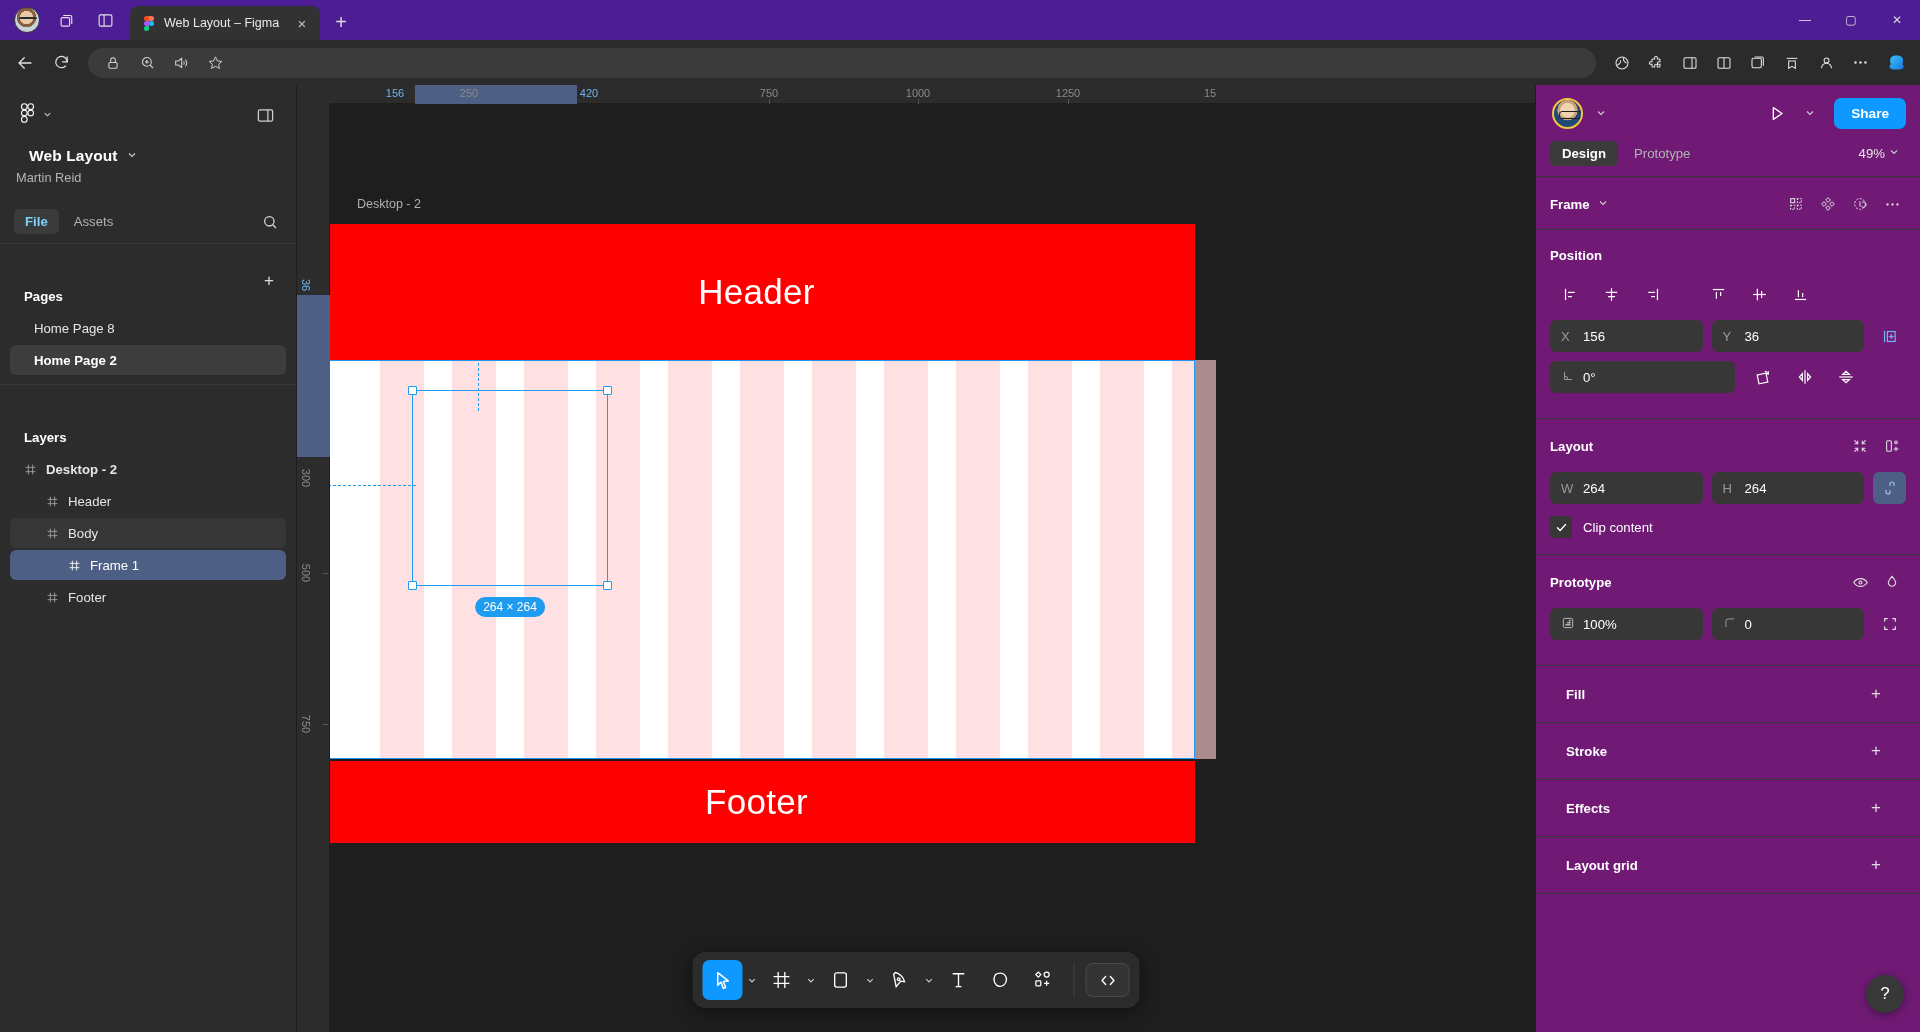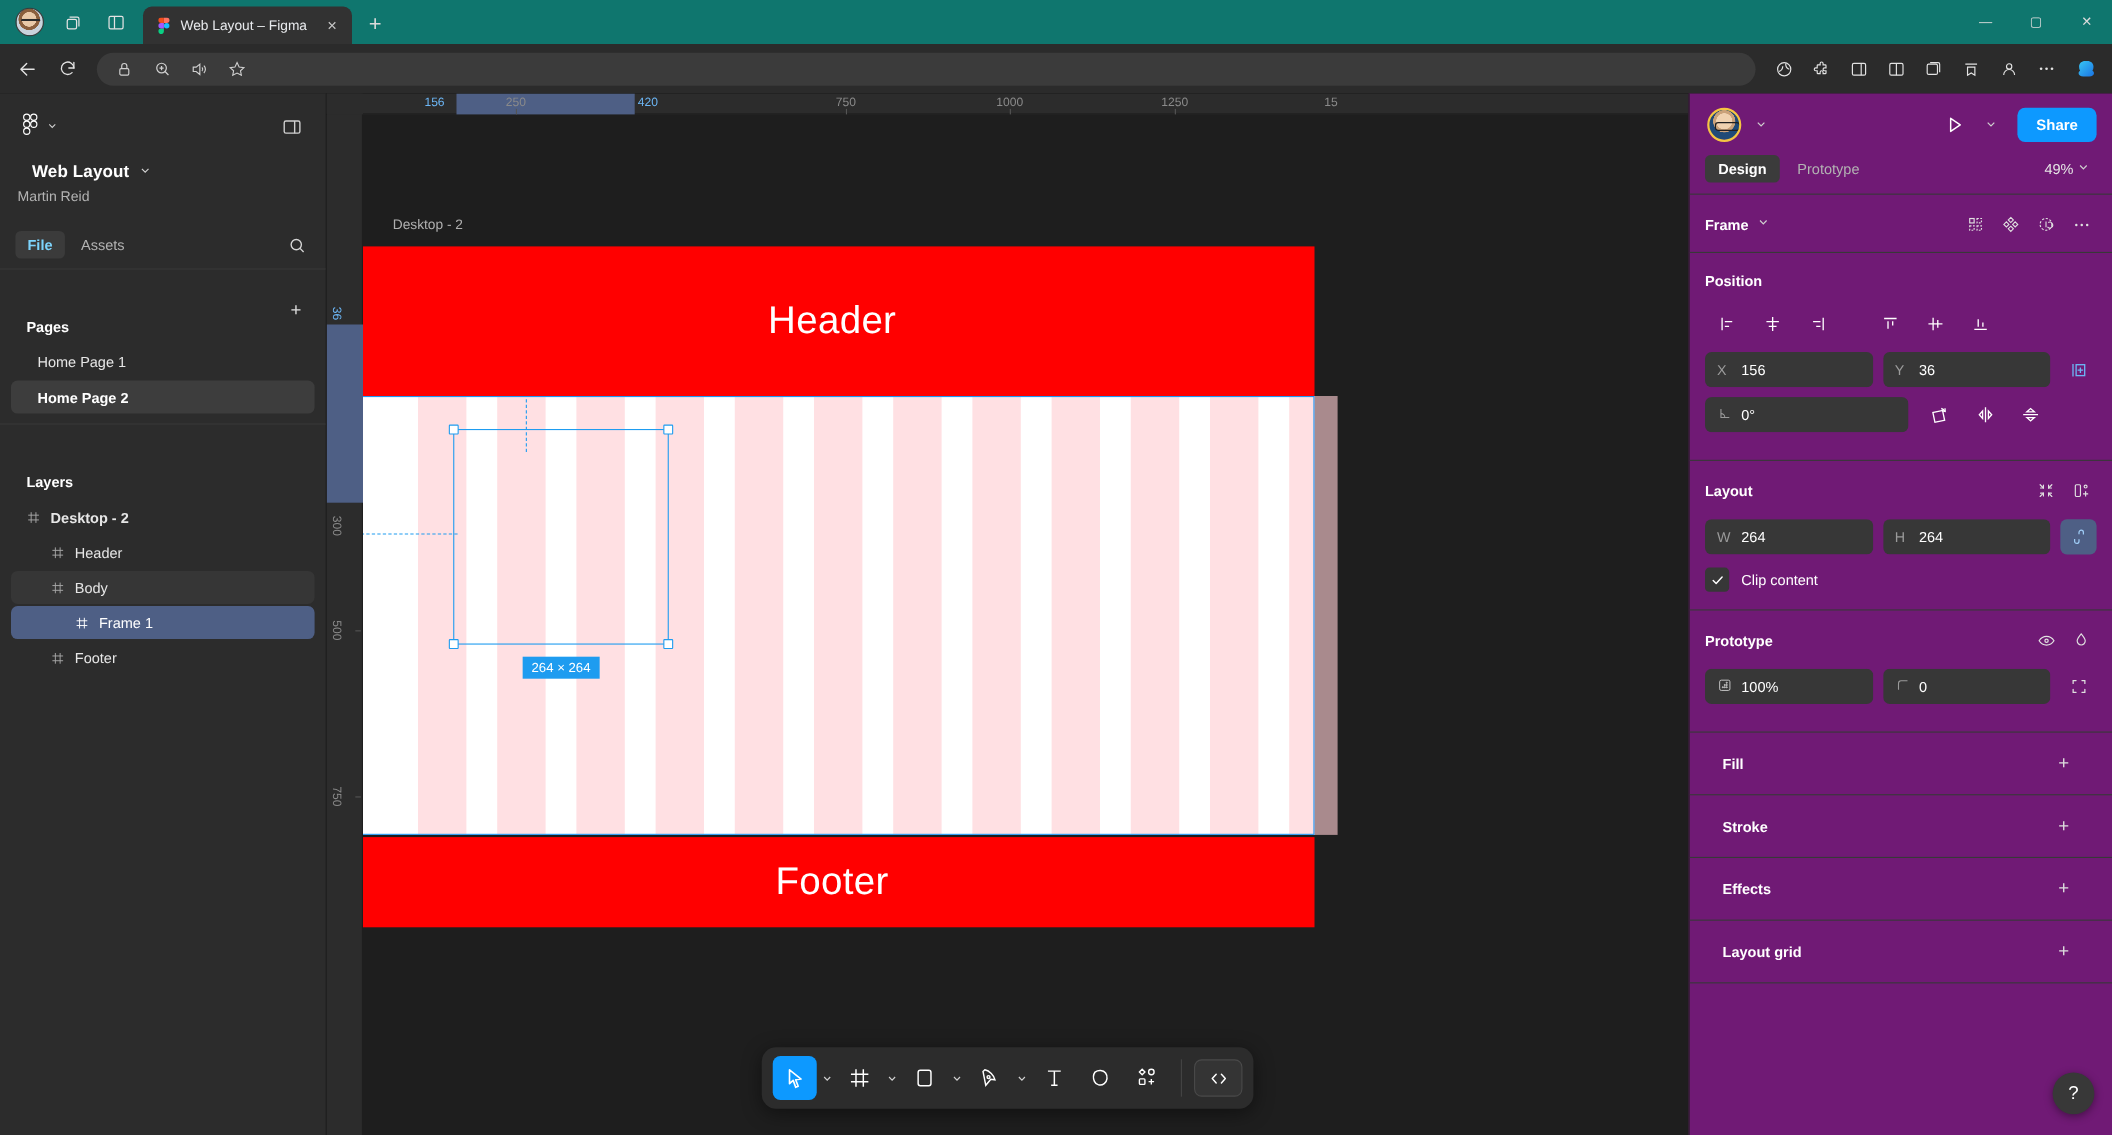--- a/index.html
+++ b/index.html
@@ -6,21 +6,21 @@
   html, body {
     width: 1920px; height: 1032px;
     background: #1e1e1e;
     font-family: "Liberation Sans", sans-serif;
     overflow: hidden;
     -webkit-font-smoothing: antialiased;
   }
 
   
   .browser-tabstrip {
-    height: 40px; background: #0f766e; display: flex; align-items: flex-end;
+    height: 40px; background: #4c1d95; display: flex; align-items: flex-end;
     padding-left: 8px; position: relative;
   }
   .win-avatar {
     width: 26px; height: 26px; border-radius: 50%;
     background: radial-gradient(circle at 48% 40%, #e8c9a8 0 34%, #8a5f3d 36% 50%, #c9d3dc 52% 100%);
     margin: 0 8px 7px 6px; border: 1px solid #3a3a3a; flex: none; position: relative; overflow: hidden;
   }
   .win-avatar::after {
     content: ""; position: absolute; left: 4px; top: 9px; width: 18px; height: 6px;
     border-top: 2px solid #2a2a2a; border-radius: 2px;
@@ -195,21 +195,21 @@
     position: absolute; border: 1.6px solid #2196f3; pointer-events: none;
   }
 
   .sel-box { position: absolute; border: 1.6px solid #1e9cf0; }
   .handle {
     position: absolute; width: 9px; height: 9px; background: #fff;
     border: 1.6px solid #1e9cf0; border-radius: 1px;
   }
   .dim-badge {
     position: absolute; background: #1e9cf0; color: #fff; font-size: 12px;
-    padding: 3px 8px; border-radius: 0; white-space: nowrap;
+    padding: 3px 8px; border-radius: 10px; white-space: nowrap;
     transform: translateX(-50%); font-weight: 500;
   }
   .guide-dash-v {
     position: absolute; width: 0; border-left: 1.5px dashed #1e9cf0;
   }
   .guide-dash-h {
     position: absolute; height: 0; border-top: 1.5px dashed #1e9cf0;
   }
 
   
@@ -527,21 +527,21 @@
           <circle cx="11" cy="11" r="7"></circle>
             <line x1="16.2" y1="16.2" x2="21" y2="21"></line>
         </svg>
       </div>
     </div>
 
     <div class="section-head">
       <span class="section-title">Pages</span>
       <span class="add-btn">+</span>
     </div>
-    <div class="page-item">Home Page 1</div>
+    <div class="page-item">Home Page 8</div>
     <div class="page-item active">Home Page 2</div>
 
     <div class="lp-divider"></div>
 
     <div class="section-head">
       <span class="section-title">Layers</span>
     </div>
 
     <div class="layer-item depth0">
       <span class="layer-ico">

